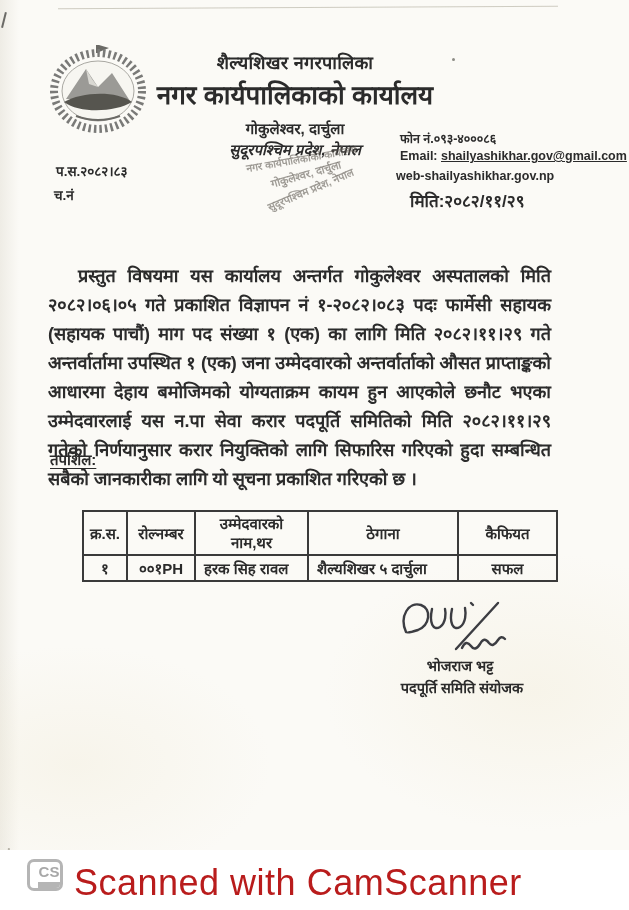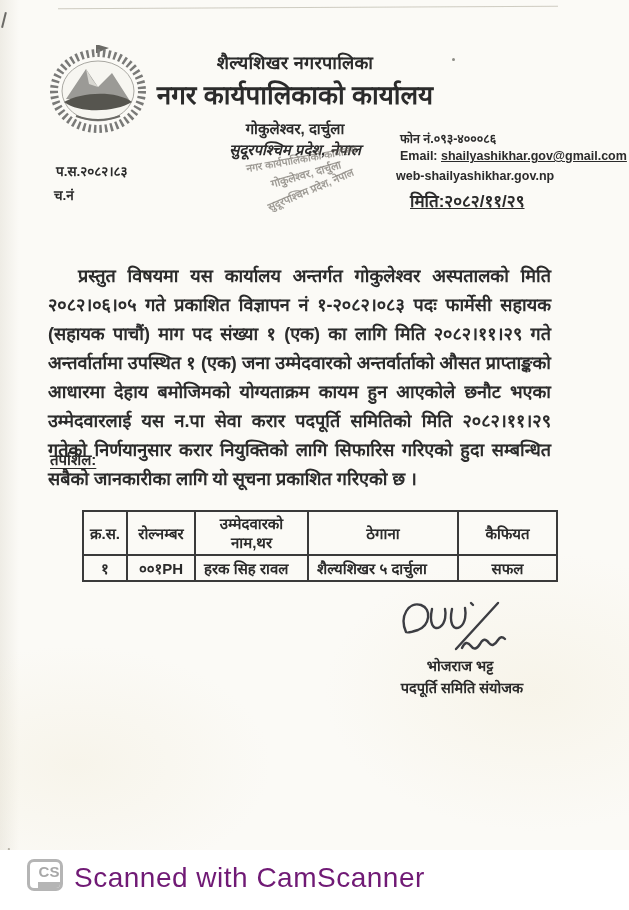--- a/index.html
+++ b/index.html
@@ -33,21 +33,21 @@
   .org      { top:50px;  font-size:18px; font-weight:bold; letter-spacing:.3px; }
   .office   { top:76px;  font-size:26px; font-weight:bold; }
   .place    { top:118px; font-size:15px; font-weight:bold; }
   .province { top:139px; font-size:15px; font-weight:bold; font-style:italic; }
 
   .contact { left:400px; font-size:12.5px; font-weight:bold; white-space:nowrap; }
   .phone { top:130px; }
   .email-line { top:149px; }
   .email-line .addr { text-decoration:underline; }
   .web   { top:169px; left:396px; }
-  .letter-date { left:410px; top:189px; font-size:17px; font-weight:bold;text-decoration:underline; }
+  .letter-date { left:410px; top:189px; font-size:17px; font-weight:bold; }
 
   .ref-no      { left:56px; top:162px; font-size:13.5px; font-weight:bold; }
   .dispatch-no { left:54px; top:186px; font-size:13.5px; font-weight:bold; }
 
   
   .stamp { left:206px; top:150px; width:200px; text-align:center;
     transform:rotate(-17deg); color:rgba(98,93,86,.6);
     font-weight:bold; line-height:16px; }
   .stamp .s1 { font-size:10.5px; transform:rotate(7deg); }
   .stamp .s2 { font-size:11px;   transform:rotate(1deg); }
@@ -86,21 +86,21 @@
     font-size:14.5px; font-weight:bold; }
 
   
   .cs-bar { left:0; top:850px; width:629px; height:60px; background:#ffffff; }
   .cs-logo { left:27px; top:859px; width:36px; height:32px;
     border:3px solid #b5b5b5; border-radius:7px; background:#fff;
     color:#a8a8a8; font-weight:bold; font-size:15px; text-align:center;
     line-height:19px; overflow:hidden; }
   .cs-logo .bar { display:block; width:100%; height:9px; background:#b5b5b5;
     margin-top:1px; }
-  .cs-text { left:74px; top:862px; font-size:28px; color:#701a75;
+  .cs-text { left:74px; top:862px; font-size:36px; color:#b91c1c;
     letter-spacing:.5px; }
 </style>
 </head>
 <body>
 
 <div class="page">
 
   <div class="abs top-edge-line"></div>
   <div class="abs edge-tick"></div>
   <div class="abs bottom-edge-tick"></div>

